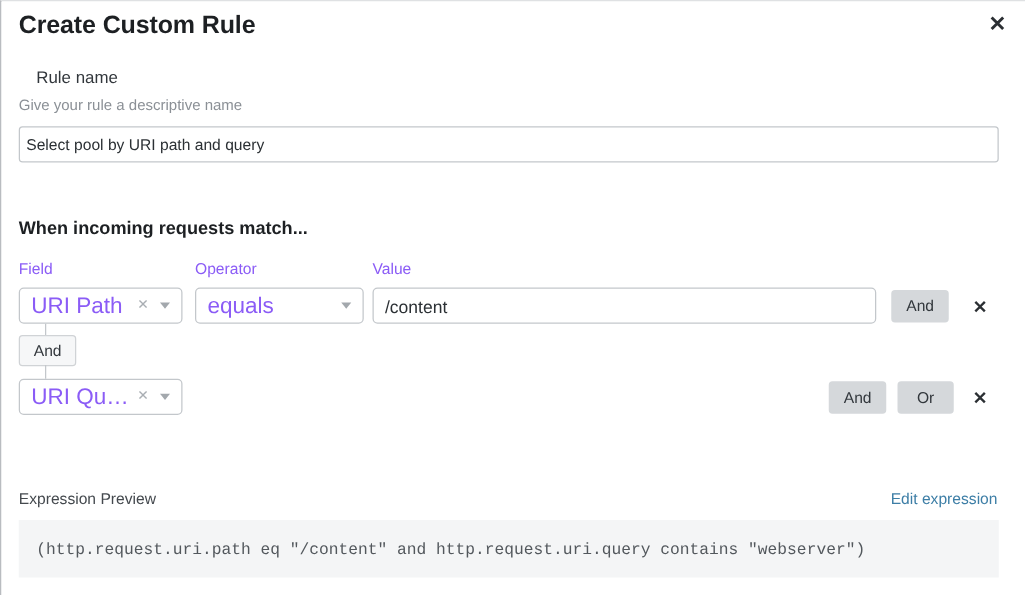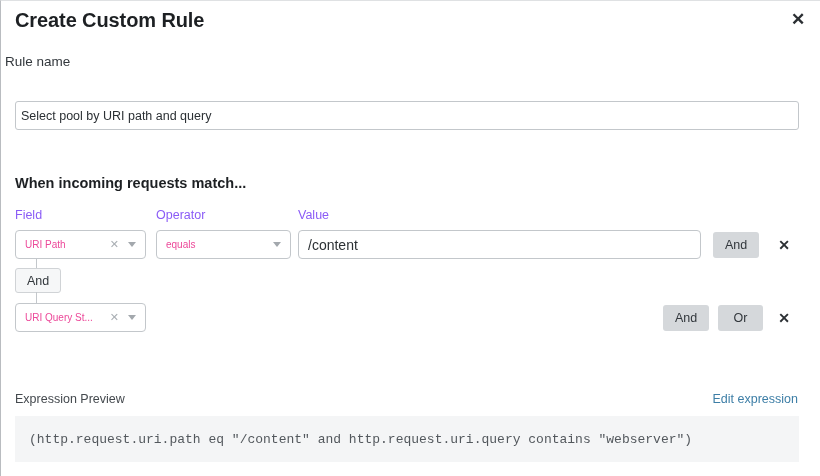--- a/index.html
+++ b/index.html
@@ -114,22 +114,22 @@
     background: #fff;
     display: flex;
     align-items: center;
     cursor: pointer;
   }
   .select-box.field { left: 14px; width: 131px; }
   .select-box.operator { left: 155px; width: 135px; }
 
   .select-text {
     flex: 1;
-    font-size: 10px;
-    color: #ec4899;
+    font-size: 18px;
+    color: #8b5cf6;
     padding-left: 9px;
     white-space: nowrap;
     overflow: hidden;
     text-overflow: ellipsis;
   }
   .clear-x {
     font-size: 11px;
     color: #a9aeb3;
     padding: 0 4px;
     cursor: pointer;
@@ -264,21 +264,22 @@
   }
 </style>
 </head>
 <body>
 
 <div class="modal">
 
   <div class="modal-title">Create Custom Rule</div>
   <div class="close-btn">✕</div>
 
-  <div class="section-label" style="left:4px; top:53px;text-align:center;">Rule name</div>
+  <div class="section-label" style="left:28px; top:53px;text-align:center;">Rule name</div>
+  <div class="section-help" style="left:14px; top:76px;">Give your rule a descriptive name</div>
   <input class="rule-name-input" type="text" value="Select pool by URI path and query" style="">
 
   <div class="match-heading">When incoming requests match...</div>
 
   <div class="col-head field">Field</div>
   <div class="col-head operator">Operator</div>
   <div class="col-head value">Value</div>
 
   <div class="cond-row r1">
     <div class="select-box field">

